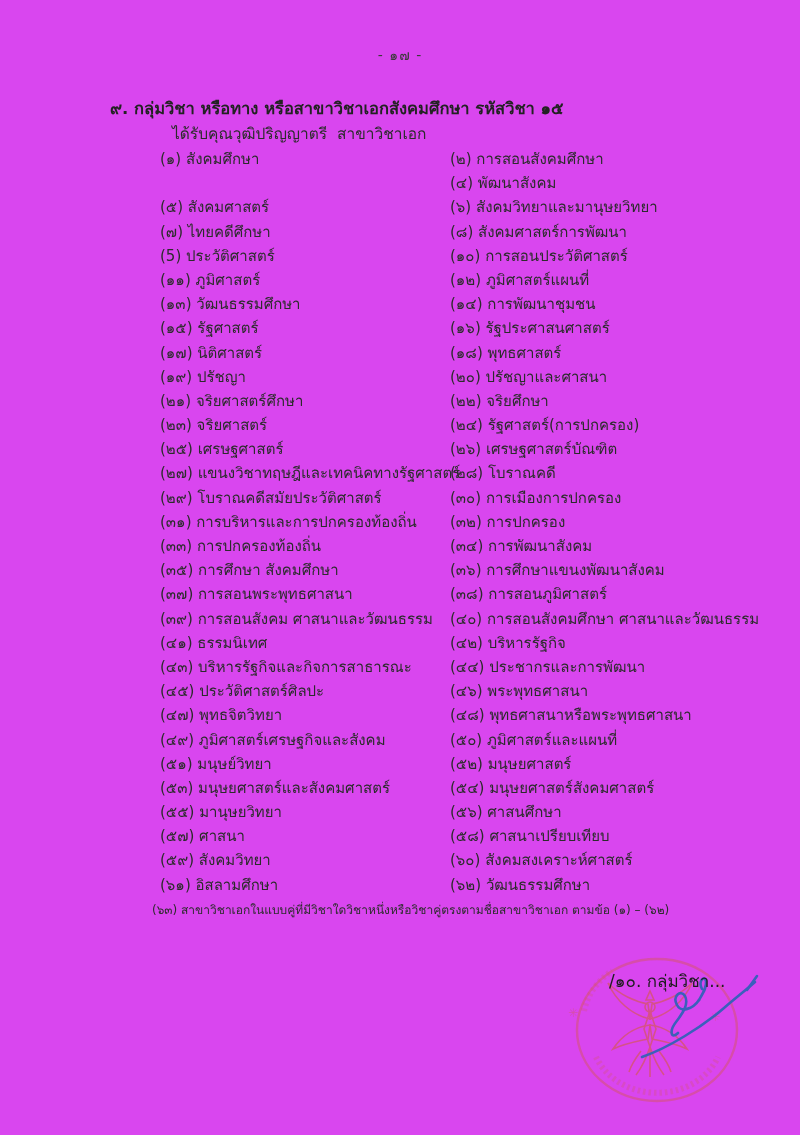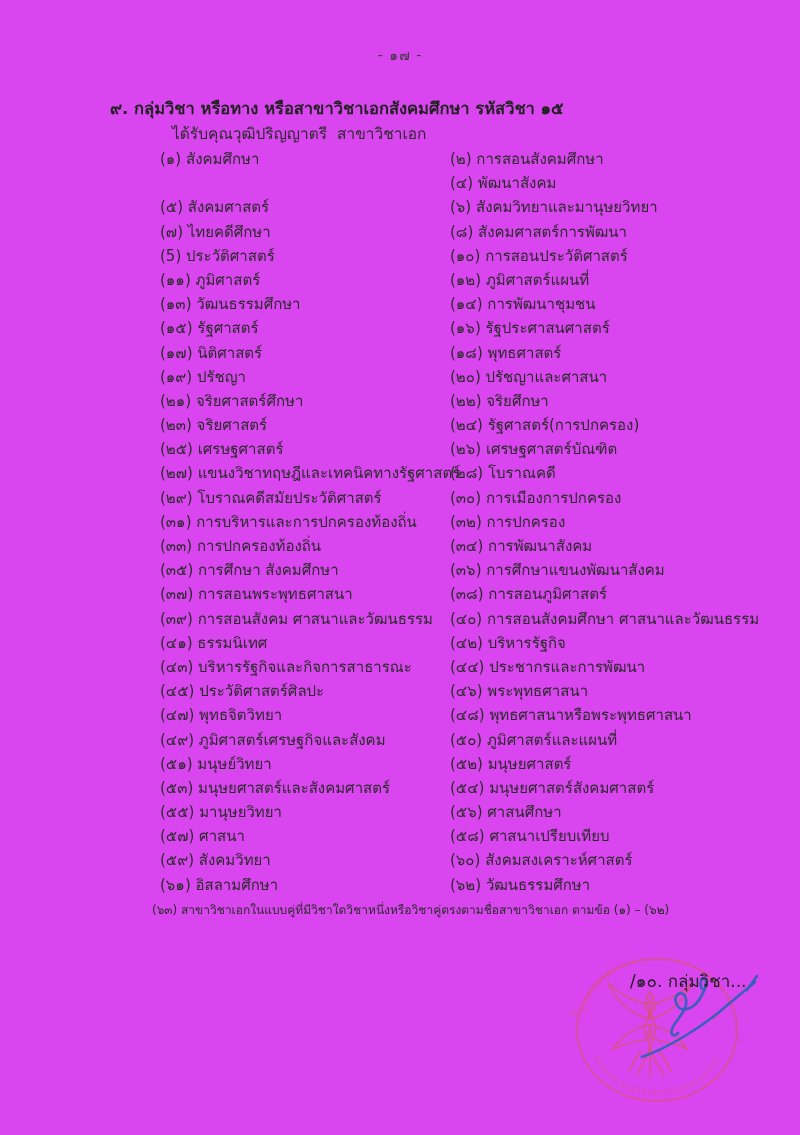--- a/index.html
+++ b/index.html
@@ -38,21 +38,21 @@
   .cell.right{left:450px;}
   .footer-item{
     position:absolute;top:898px;left:152px;
     font-size:12px;color:#2c2c2c;white-space:pre-wrap;line-height:24.2px;
   }
   .stamp{
     position:absolute;left:550px;top:945px;width:230px;height:190px;
   }
   .stamp svg{position:absolute;left:0;top:0;}
   .stamp-note{
-    position:absolute;left:80px;top:22px;
+    position:absolute;left:59px;top:22px;
     font-size:17px;color:#1c1c1c;white-space:pre;
   }
   .seal-stroke{stroke:var(--seal,#d65470);fill:none;}
   .seal-fill{fill:var(--seal,#d65470);}
 </style>
 </head>
 <body>
 
 <div class="page">
 

